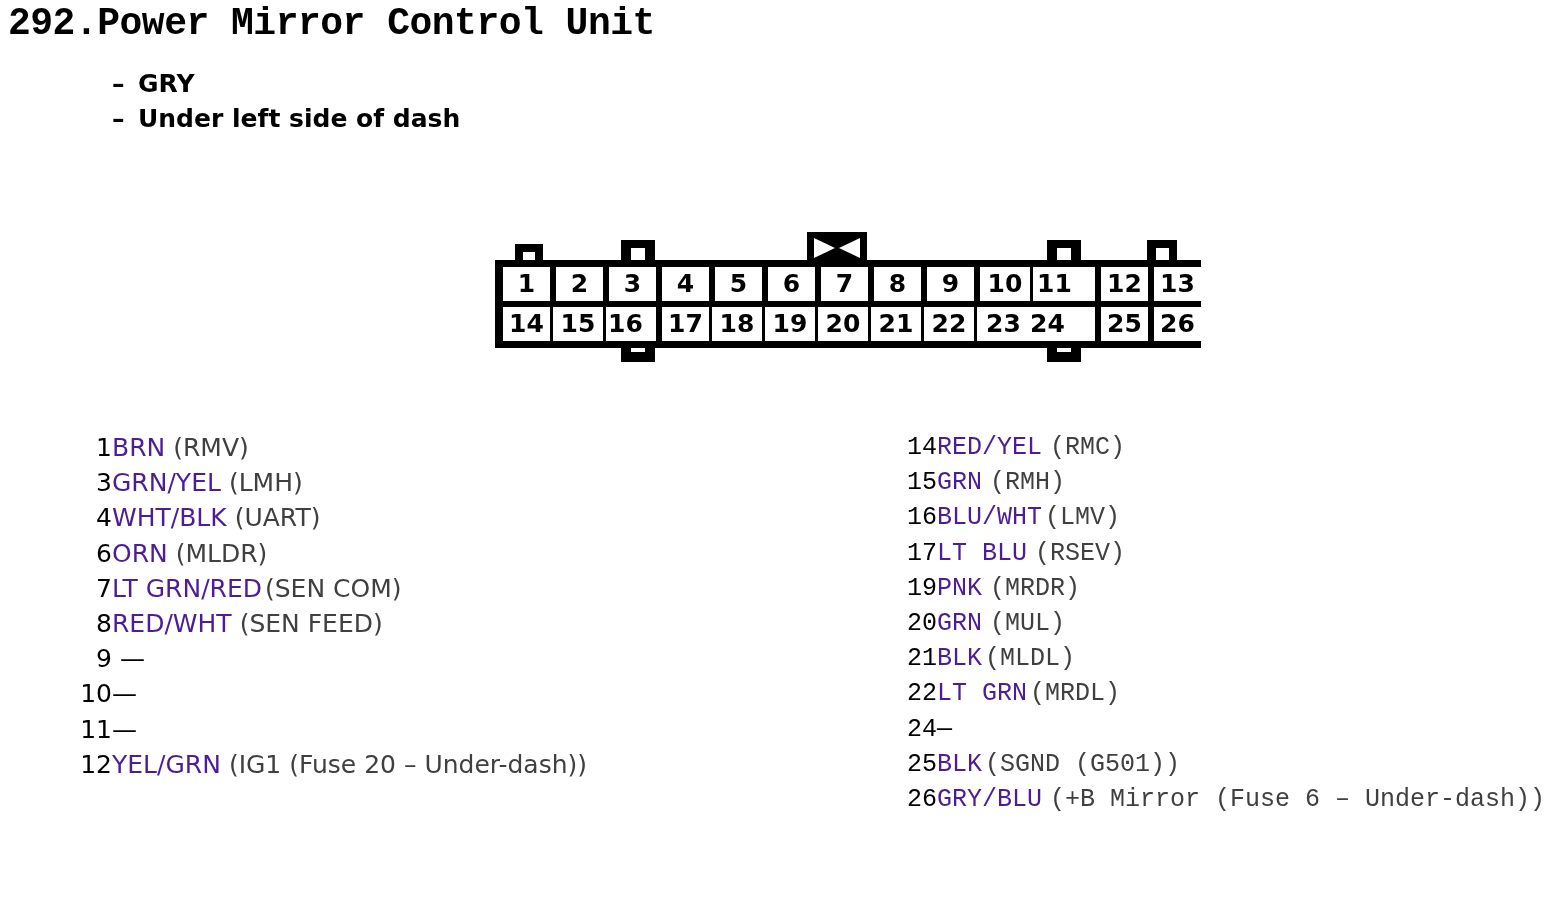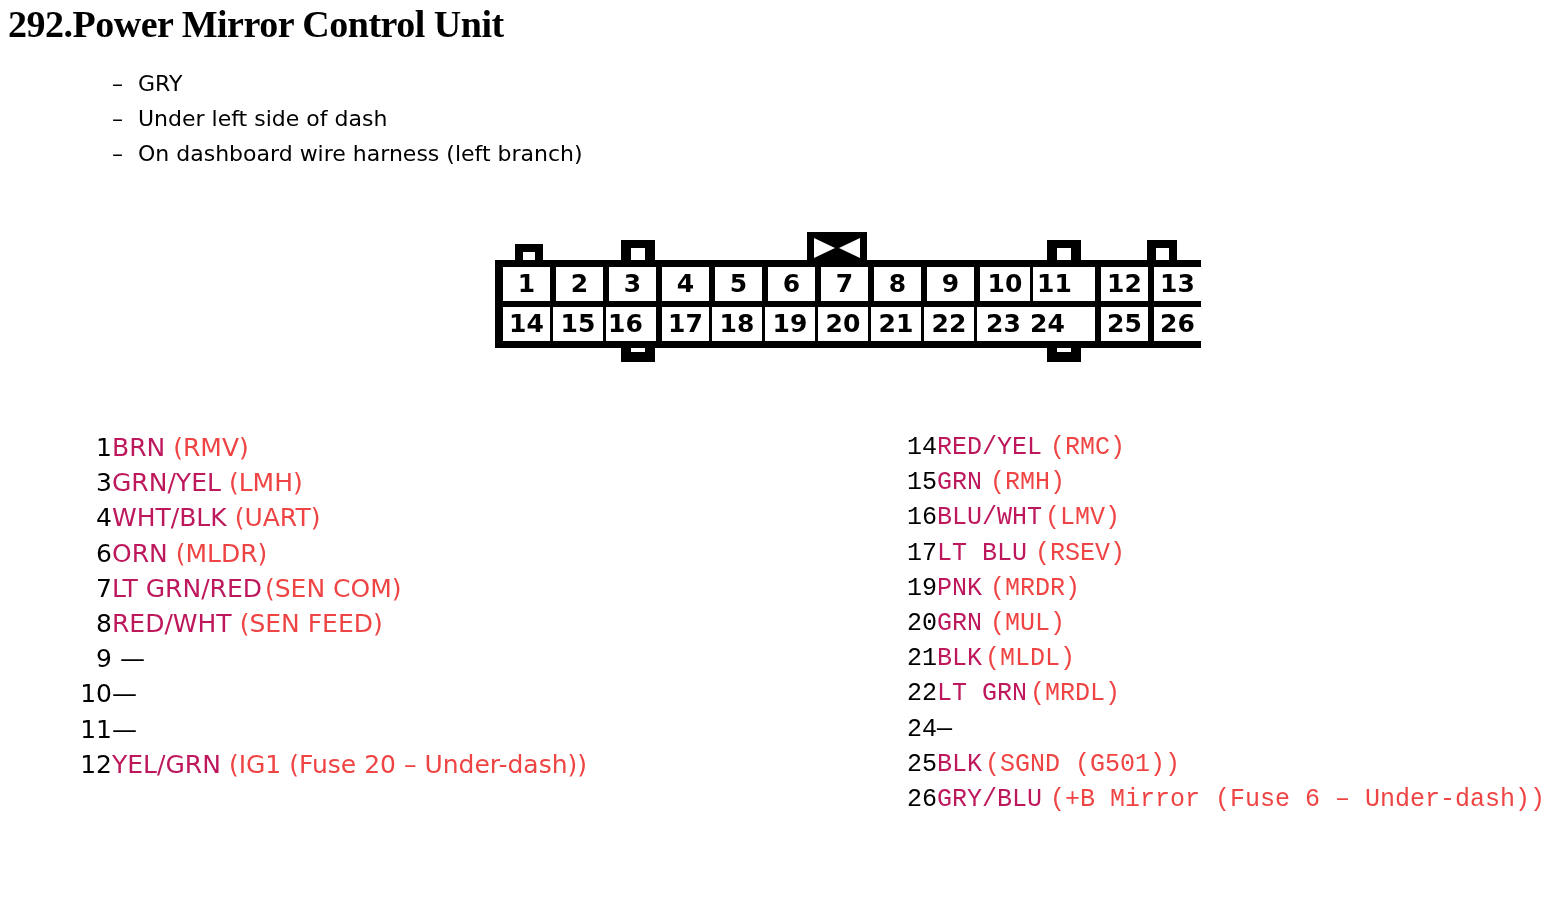--- a/index.html
+++ b/index.html
@@ -18,30 +18,31 @@
 
   
   #page-title {
     position: absolute;
     left: 8px;
     top: 2px;
     font-size: 38px;
     font-weight: bold;
     letter-spacing: -0.5px;
     white-space: nowrap;
-    font-family: Liberation Serif, serif;
+    font-family: Liberation Mono, monospace;
   }
 
   #bullet-list {
     position: absolute;
     left: 112px;
     top: 66px;
-    font-size: 22px;
+    font-size: 25px;
     line-height: 35px;
     font-family: "DejaVu Sans", "Liberation Sans", sans-serif;
+    font-weight: bold;
   }
   #bullet-list .bullet-row {
     white-space: nowrap;
   }
   #bullet-list .dash {
     display: inline-block;
     width: 26px;
   }
 
   
@@ -131,27 +132,27 @@
     white-space: nowrap;
     height: 35.2px;
   }
   .pin-num {
     display: inline-block;
     width: 34px;
     text-align: right;
     color: #000000;
   }
   .pin-color {
-    color: #be185d;
+    color: #4c1d95;
   }
   .pin-color.spaced {
     letter-spacing: 9px;
   }
   .pin-signal {
-    color: #ef4444;
+    color: #404040;
     margin-left: 8px;
   }
   .pin-signal.tight {
     margin-left: 3px;
   }
   .pin-signal.overlap {
     margin-left: -18px;
   }
   .pin-dash {
     color: #000000;
@@ -162,23 +163,20 @@
 <body>
 
 <div id="page-title">292.Power Mirror Control Unit</div>
 
 <div id="bullet-list">
   <div class="bullet-row">
     <span class="dash">–</span><span>GRY</span>
   </div>
   <div class="bullet-row">
     <span class="dash">–</span><span>Under left side of dash</span>
-  </div>
-  <div class="bullet-row">
-    <span class="dash">–</span><span>On dashboard wire harness (left branch)</span>
   </div>
 </div>
 
 <div id="connector">
 
   <div class="tab" style="left:20px; top:12px; width:28px; height:22px;">
     <div class="tab-inner" style="left:8px; top:8px; width:12px; height:20px;"></div>
   </div>
   <div class="tab" style="left:126px; top:8px; width:34px; height:26px;">
     <div class="tab-inner" style="left:10px; top:8px; width:14px; height:24px;"></div>

